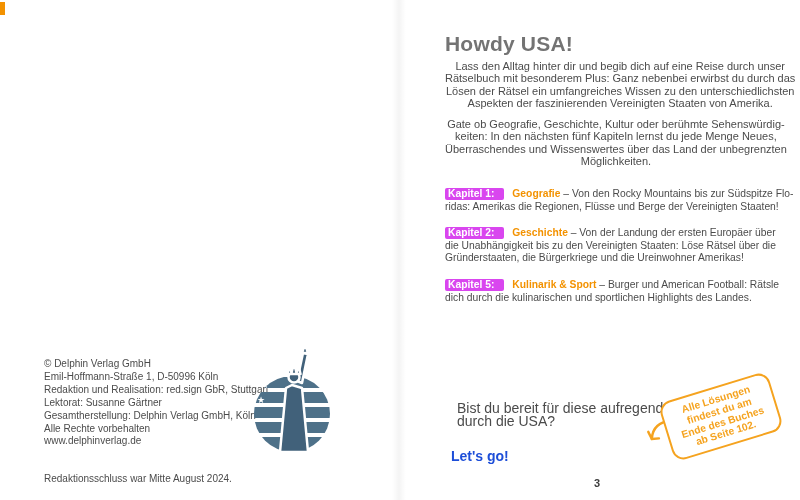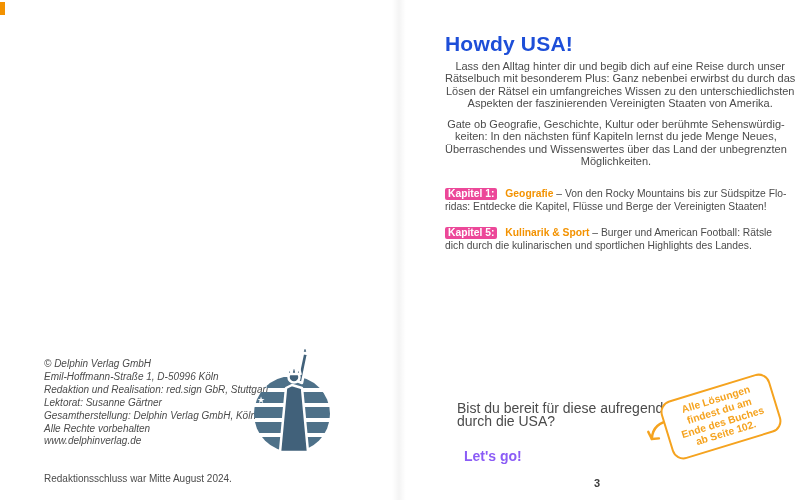--- a/index.html
+++ b/index.html
@@ -7,37 +7,37 @@
     width:800px;height:500px;position:relative;overflow:hidden;
     background:#ffffff;
     font-family:"Liberation Sans", sans-serif;
     color:#4b4b4b;
   }
   .edge-tab{position:absolute;left:0;top:2px;width:5px;height:13px;background:#F39200;}
   .gutter{position:absolute;left:392px;top:0;width:14px;height:500px;
     background:linear-gradient(90deg,rgba(0,0,0,0) 0%,rgba(0,0,0,0.045) 50%,rgba(0,0,0,0) 100%);}
   
   .imprint{position:absolute;left:44px;top:358px;font-size:10px;line-height:12.9px;
-    white-space:pre;color:#4b4b4b;font-style:italic;}
+    white-space:pre;color:#4b4b4b;}
   .deadline{position:absolute;left:44px;top:473px;font-size:10px;color:#4b4b4b;white-space:pre;}
   .logo{position:absolute;left:250px;top:344px;width:84px;height:112px;}
   
   .title{position:absolute;left:445px;top:32px;font-size:21px;font-weight:800;
-    color:#1d4ed8;letter-spacing:0.2px;}
+    color:#737373;letter-spacing:0.2px;}
   .para{position:absolute;left:445px;font-size:11px;line-height:12.4px;white-space:pre;color:#4b4b4b;text-align:center;}
   .para1{top:60px;}
   .para2{top:118px;}
   .chapters{position:absolute;left:445px;top:188px;width:350px;}
   .chapter{margin-bottom:14px;font-size:10.3px;line-height:12.6px;color:#4b4b4b;}
-  .chapter-label{background:#ec4899;color:#ffffff;font-weight:bold;
-    padding:0px 3px 1px 3px;border-radius:2px;}
+  .chapter-label{background:#d946ef;color:#ffffff;font-weight:bold;
+    padding:0px 10px 1px 3px;border-radius:2px;}
   .chapter-name{color:#F39200;font-weight:bold;margin-left:8px;}
   .chapter-text{white-space:pre;}
   .closing{position:absolute;left:457px;top:402px;font-size:14px;line-height:12.6px;white-space:pre;}
-  .cta{position:absolute;left:464px;top:448px;font-size:14px;font-weight:800;color:#8b5cf6;}
+  .cta{position:absolute;left:451px;top:448px;font-size:14px;font-weight:800;color:#1d4ed8;}
   .badge{position:absolute;left:664px;top:386px;width:104px;
     transform:rotate(-17deg);transform-origin:center;
     border:2px solid #F5A31F;border-radius:12px;background:#ffffff;
     padding:5px 3px;text-align:center;
     color:#F5A31F;font-weight:bold;font-size:10.3px;line-height:11.8px;white-space:pre;}
   .badge-arrow{position:absolute;left:646px;top:416px;width:28px;height:30px;transform:rotate(8deg);}
   .pagenum{position:absolute;left:594px;top:477px;font-size:11px;font-weight:bold;color:#3c3c3c;}
 </style>
 </head>
 <body>
@@ -87,21 +87,26 @@
 Lösen der Rätsel ein umfangreiches Wissen zu den unterschiedlichsten
 Aspekten der faszinierenden Vereinigten Staaten von Amerika.</div>
 <div class="para para2">Gate ob Geografie, Geschichte, Kultur oder berühmte Sehenswürdig-
 keiten: In den nächsten fünf Kapiteln lernst du jede Menge Neues,
 Überraschendes und Wissenswertes über das Land der unbegrenzten
 Möglichkeiten.</div>
 
 <div class="chapters">
   <div class="chapter">
     <span class="chapter-label">Kapitel 1:</span><span class="chapter-name">Geografie</span><span class="chapter-text"> – Von den Rocky Mountains bis zur Südspitze Flo-
-ridas: Entdecke die Kapitel, Flüsse und Berge der Vereinigten Staaten!</span>
+ridas: Amerikas die Regionen, Flüsse und Berge der Vereinigten Staaten!</span>
+  </div>
+  <div class="chapter">
+    <span class="chapter-label">Kapitel 2:</span><span class="chapter-name">Geschichte</span><span class="chapter-text"> – Von der Landung der ersten Europäer über
+die Unabhängigkeit bis zu den Vereinigten Staaten: Löse Rätsel über die
+Gründerstaaten, die Bürgerkriege und die Ureinwohner Amerikas!</span>
   </div>
   <div class="chapter">
     <span class="chapter-label">Kapitel 5:</span><span class="chapter-name">Kulinarik &amp; Sport</span><span class="chapter-text"> – Burger und American Football: Rätsle
 dich durch die kulinarischen und sportlichen Highlights des Landes.</span>
   </div>
 </div>
 
 <div class="closing">Bist du bereit für diese aufregende Rätselreise
 durch die USA?</div>
 <div class="cta">Let's go!</div>

